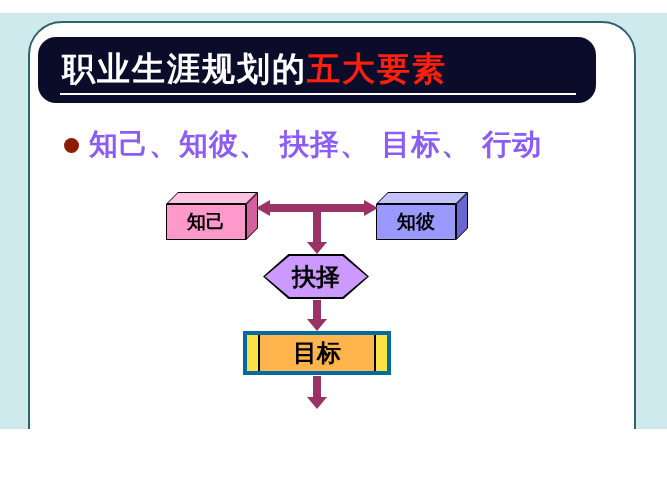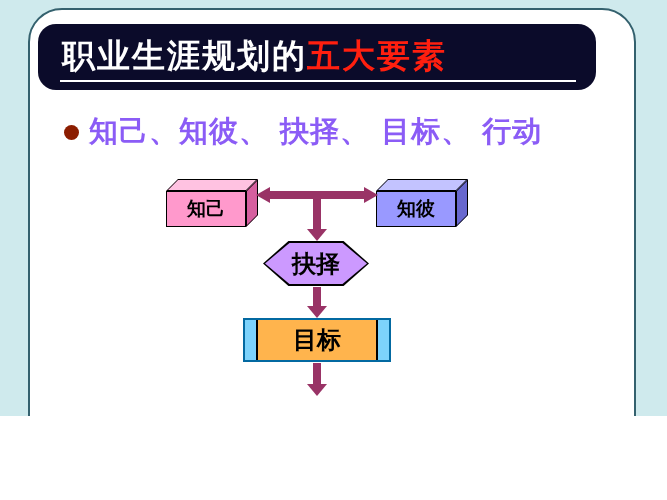--- a/index.html
+++ b/index.html
@@ -1,19 +1,19 @@
 <!DOCTYPE html>
 <html><head>
 <meta charset="utf-8">
 <style>
   * { box-sizing: border-box; margin: 0; padding: 0; }
   html,body { width: 667px; height: 500px; }
   body { font-family: "DejaVu Sans", "Liberation Sans", sans-serif; }
 
-  .stage { position: relative; width: 667px; height: 416px; background: #cfeaed; overflow: hidden; }
+  .stage { position: relative; width: 667px; height: 416px; background: #cfeaed; overflow: hidden; margin-top: 13px; }
 
   .card { position: absolute; left: 28px; top: 8px; width: 608px; height: 447px;
           background: #ffffff; border: 2px solid #34616e; border-radius: 34px; }
 
   .title-bar { position: absolute; left: 8px; top: 14px; width: 558px; height: 66px;
                background: #0b0b2a; border-radius: 18px; }
   .title-text { position: absolute; left: 24px; top: 10px; font-size: 33px; font-weight: bold;
                 color: #ffffff; letter-spacing: 2px; white-space: nowrap; }
   .title-text .hl { color: #ff1f0f; }
   .title-underline { position: absolute; left: 22px; right: 20px; bottom: 8px; height: 2px; background: #ffffff; }
@@ -54,21 +54,21 @@
                   border-left: 10px solid transparent; border-right: 10px solid transparent; border-top: 12px solid #993366; }
 
   
   .hex { position: absolute; }
   .hex .hex-bg   { position: absolute; inset: 0; background: #000;
                    clip-path: polygon(24% 0, 76% 0, 100% 50%, 76% 100%, 24% 100%, 0 50%); }
   .hex .hex-fill { position: absolute; inset: 2px; background: #cc99ff;
                    clip-path: polygon(24% 0, 76% 0, 100% 50%, 76% 100%, 24% 100%, 0 50%); }
 
   
-  .process { position: absolute; background: #7dd3fc; border: 2px solid #0369a1; }
+  .process { position: absolute; background: #fde047; border: 4px solid #0369a1; }
   .process .mid { position: absolute; left: 11px; right: 11px; top: 0; bottom: 0;
                   background: #ffb44d; border-left: 2px solid #000; border-right: 2px solid #000; }
 
   
   .terminator { position: absolute; background: #00a651; border: 2px solid #000; border-radius: 13px; }
 </style>
 </head>
 <body>
 
 <div class="stage">

